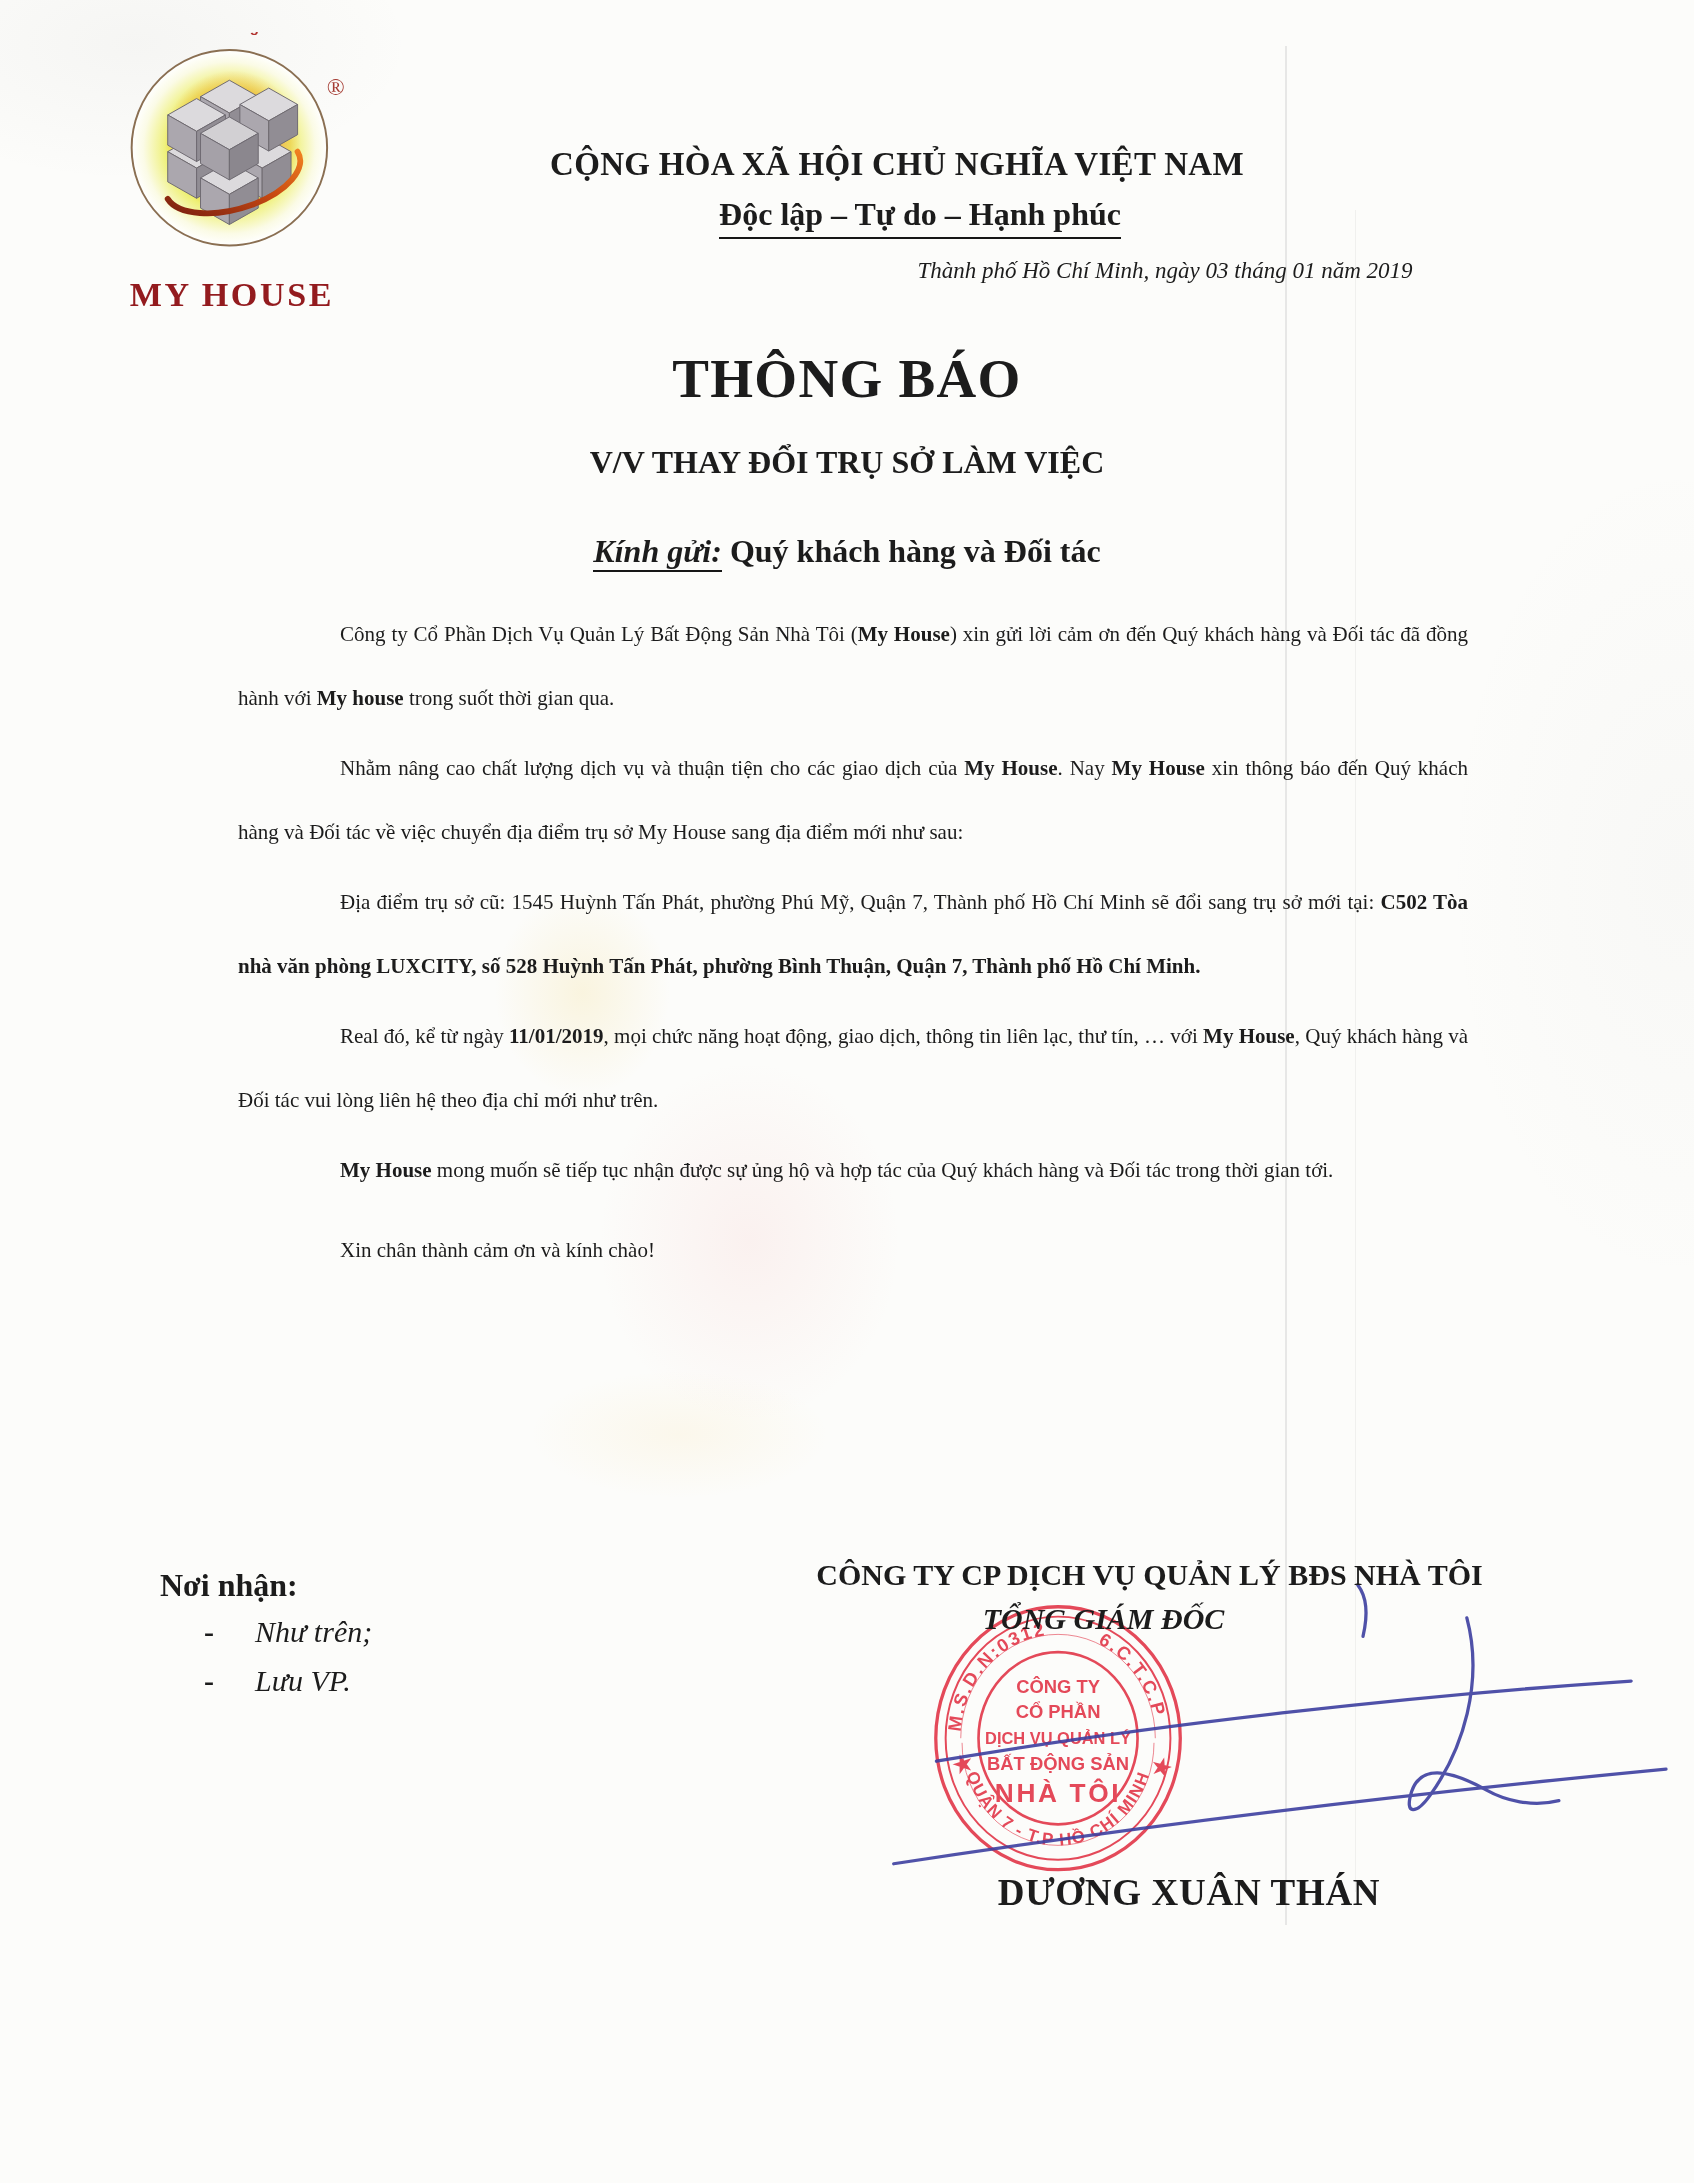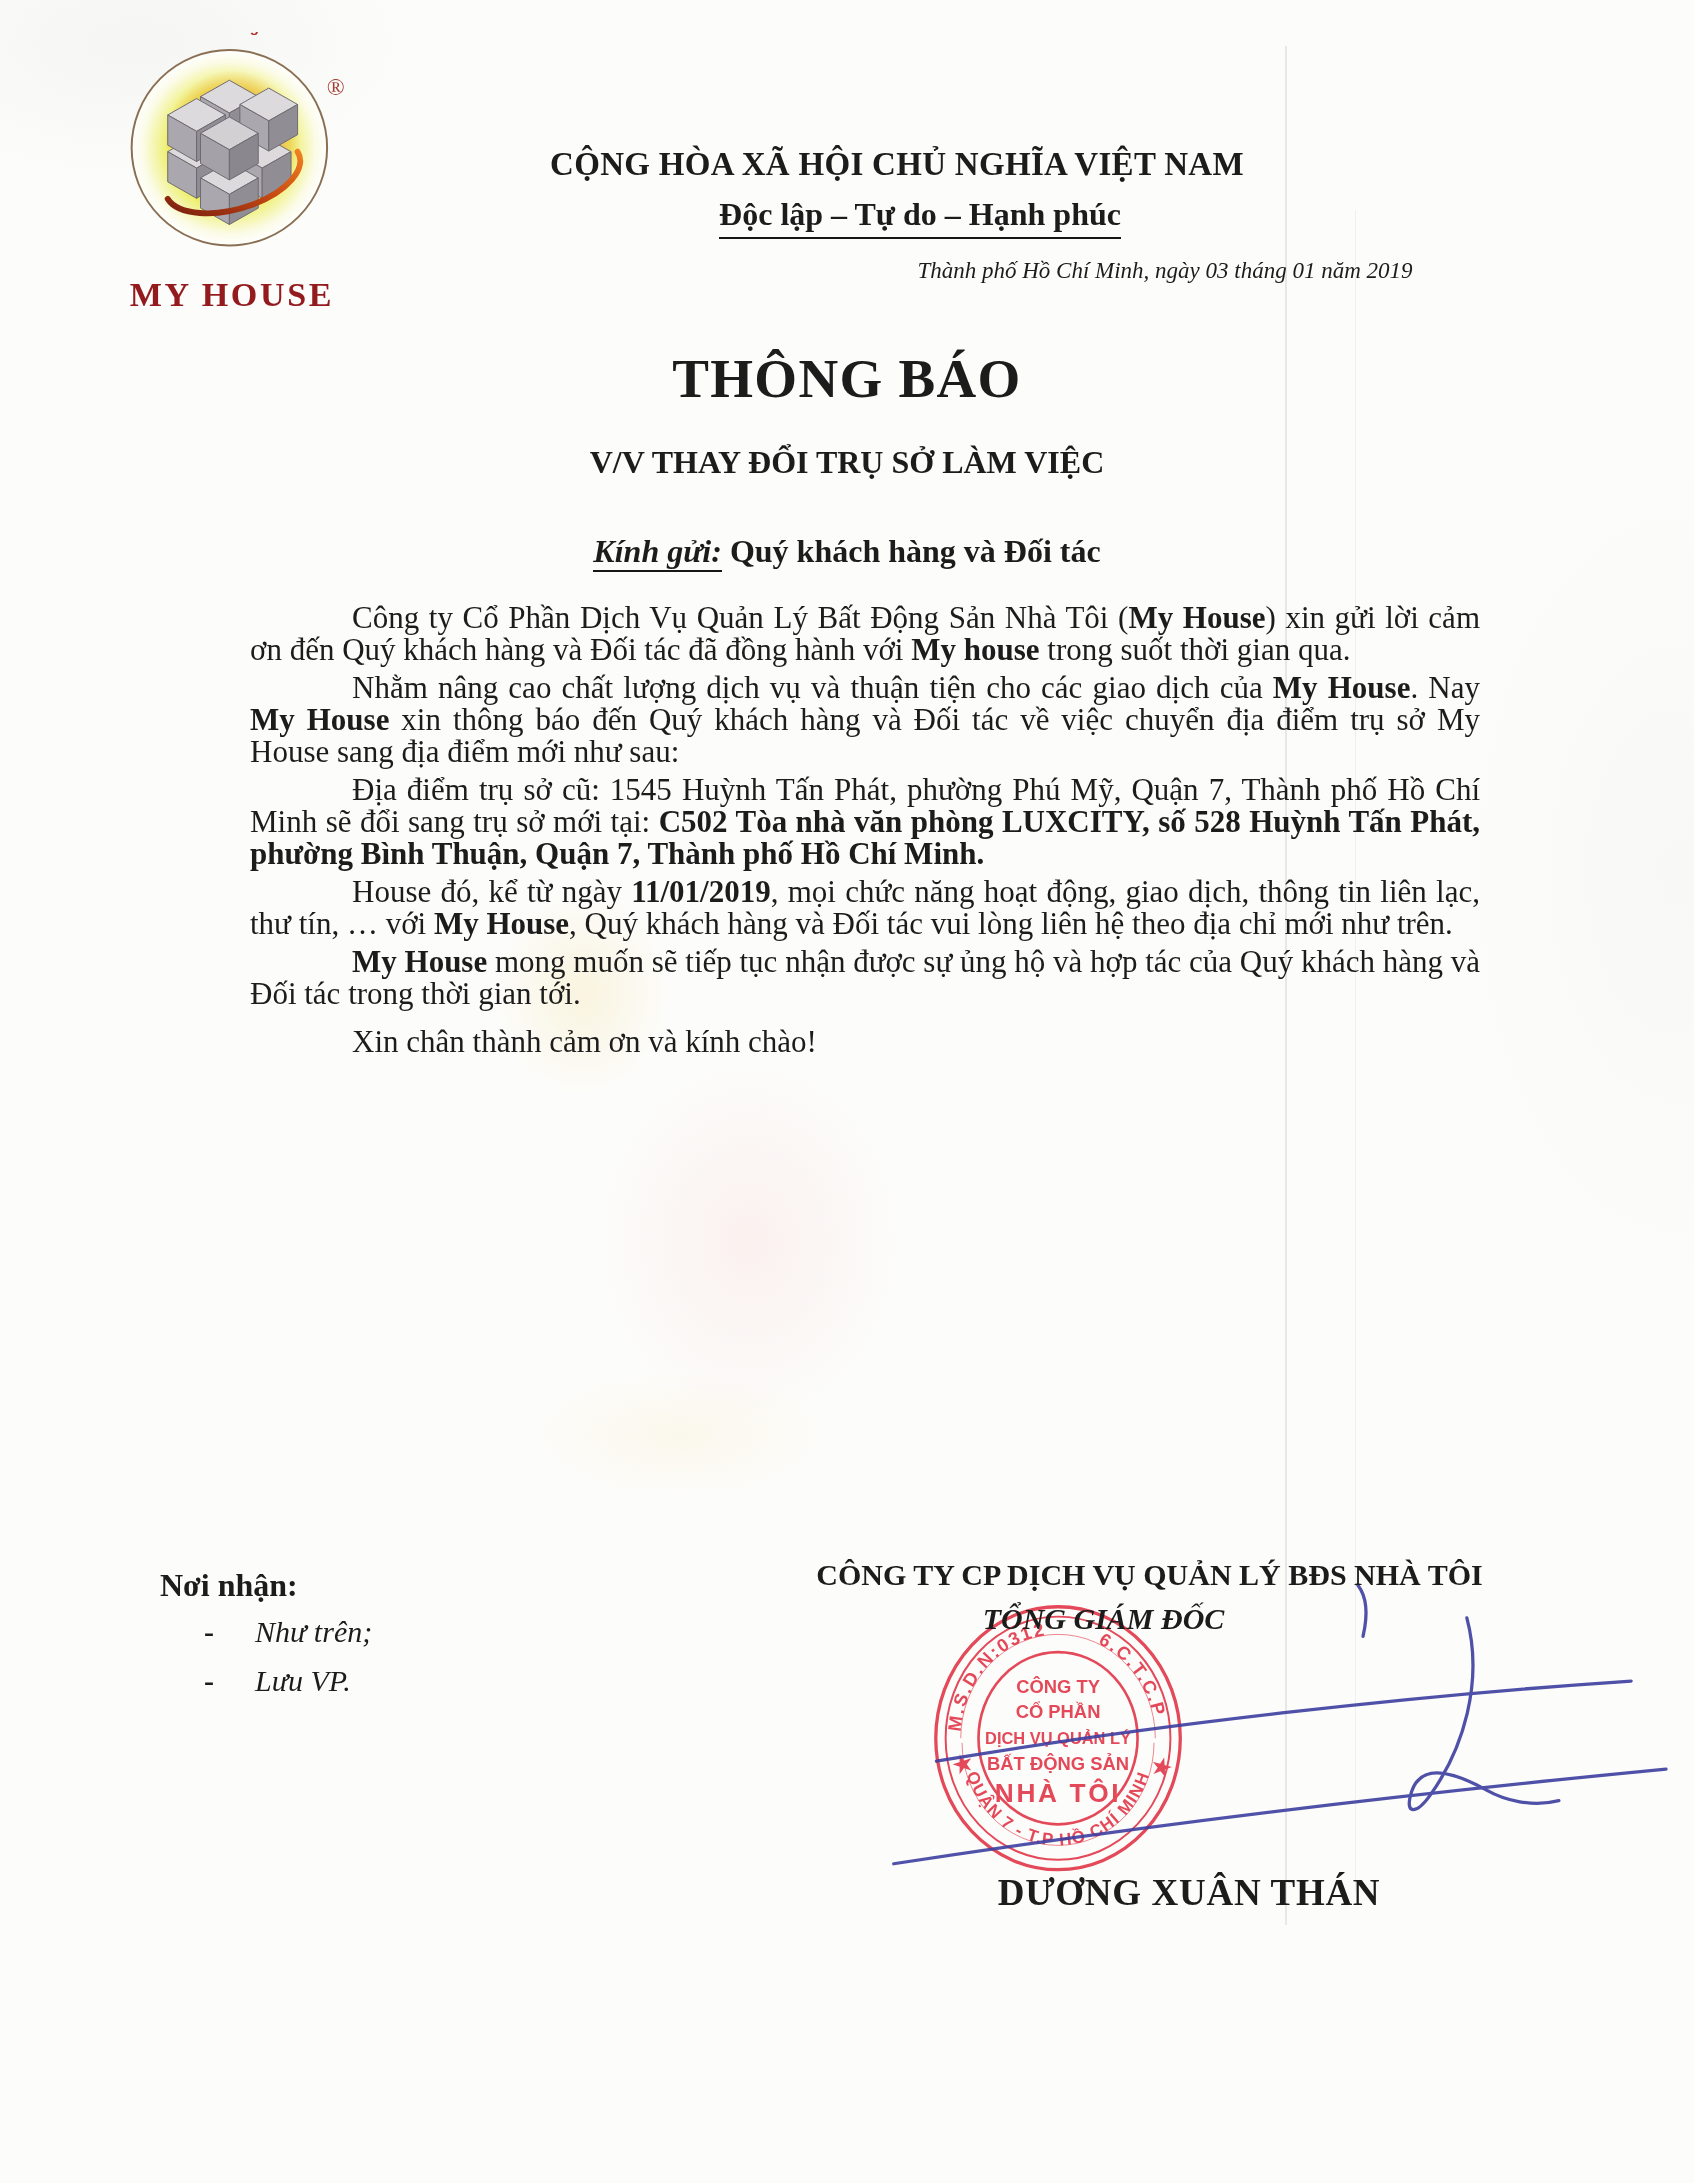--- a/index.html
+++ b/index.html
@@ -30,21 +30,21 @@
   .nat-title{left:503px;top:146px;width:788px;text-align:center;font-size:33px;font-weight:bold;letter-spacing:0.3px;}
   .motto{left:526px;top:196px;width:788px;text-align:center;font-size:32px;font-weight:bold;}
   .motto span{border-bottom:2.6px solid #161616;padding-bottom:5.3px;}
   .date-line{left:723px;top:258px;width:884px;text-align:center;font-size:23px;font-style:italic;}
   
   .main-title{left:0;top:347px;width:1694px;text-align:center;font-size:55px;font-weight:bold;letter-spacing:1.3px;}
   .subject{left:0;top:444px;width:1694px;text-align:center;font-size:32px;font-weight:bold;}
   .salutation{left:0;top:533px;width:1694px;text-align:center;font-size:32px;font-weight:bold;}
   .sal-label{font-style:italic;border-bottom:2.6px solid #161616;padding-bottom:1.3px;}
   
-  .body-block{left:250px;top:602px;width:1230px;font-size:31px;line-height:32px;text-align:justify;}
+  .body-block{left:238px;top:602px;width:1230px;font-size:21px;line-height:64px;text-align:justify;}
   .body-block p{margin:0 0 6px 0;text-indent:102px;}
   .body-block p.closing{margin-top:16px;}
   
   .recipients-label{left:160px;top:1567px;font-size:32px;font-weight:bold;}
   .recipient-row{position:absolute;left:204px;font-size:30px;font-style:italic;}
   .recipient-row .dash{display:inline-block;width:51px;font-style:normal;font-weight:bold;}
   .rec-1{top:1615px;}
   .rec-2{top:1664px;}
   .sig-company{left:765px;top:1558px;width:769px;text-align:center;font-size:30px;font-weight:bold;z-index:3;}
   .sig-title{left:765px;top:1602px;width:677px;text-align:center;font-size:30px;font-weight:bold;font-style:italic;z-index:3;}
@@ -131,21 +131,21 @@
   <div class="abs subject">V/V THAY ĐỔI TRỤ SỞ LÀM VIỆC</div>
   <div class="abs main-title">THÔNG BÁO</div>
   <div class="abs salutation">
     <span class="sal-label">Kính gửi:</span><span> Quý khách hàng và Đối tác</span>
   </div>
 
   <div class="abs body-block">
     <p><span>Công ty Cổ Phần Dịch Vụ Quản Lý Bất Động Sản Nhà Tôi (</span><b>My House</b><span>) xin gửi lời cảm ơn đến Quý khách hàng và Đối tác đã đồng hành với </span><b>My house</b><span> trong suốt thời gian qua.</span></p>
     <p><span>Nhằm nâng cao chất lượng dịch vụ và thuận tiện cho các giao dịch của </span><b>My House</b><span>. Nay </span><b>My House</b><span> xin thông báo đến Quý khách hàng và Đối tác về việc chuyển địa điểm trụ sở My House sang địa điểm mới như sau:</span></p>
     <p><span>Địa điểm trụ sở cũ: 1545 Huỳnh Tấn Phát, phường Phú Mỹ, Quận 7, Thành phố Hồ Chí Minh sẽ đổi sang trụ sở mới tại: </span><b>C502 Tòa nhà văn phòng LUXCITY, số 528 Huỳnh Tấn Phát, phường Bình Thuận, Quận 7, Thành phố Hồ Chí Minh.</b></p>
-    <p><span>House đó, kể từ ngày </span><b>11/01/2019</b><span>, mọi chức năng hoạt động, giao dịch, thông tin liên lạc, thư tín, … với </span><b>My House</b><span>, Quý khách hàng và Đối tác vui lòng liên hệ theo địa chỉ mới như trên.</span></p>
+    <p><span>Real đó, kể từ ngày </span><b>11/01/2019</b><span>, mọi chức năng hoạt động, giao dịch, thông tin liên lạc, thư tín, … với </span><b>My House</b><span>, Quý khách hàng và Đối tác vui lòng liên hệ theo địa chỉ mới như trên.</span></p>
     <p><b>My House</b><span> mong muốn sẽ tiếp tục nhận được sự ủng hộ và hợp tác của Quý khách hàng và Đối tác trong thời gian tới.</span></p>
     <p class="closing"><span>Xin chân thành cảm ơn và kính chào!</span></p>
   </div>
 
   <div class="abs recipients-label">Nơi nhận:</div>
   <div class="recipient-row rec-1">
     <span class="dash">-</span><span>Như trên;</span>
   </div>
   <div class="recipient-row rec-2">
     <span class="dash">-</span><span>Lưu VP.</span>

